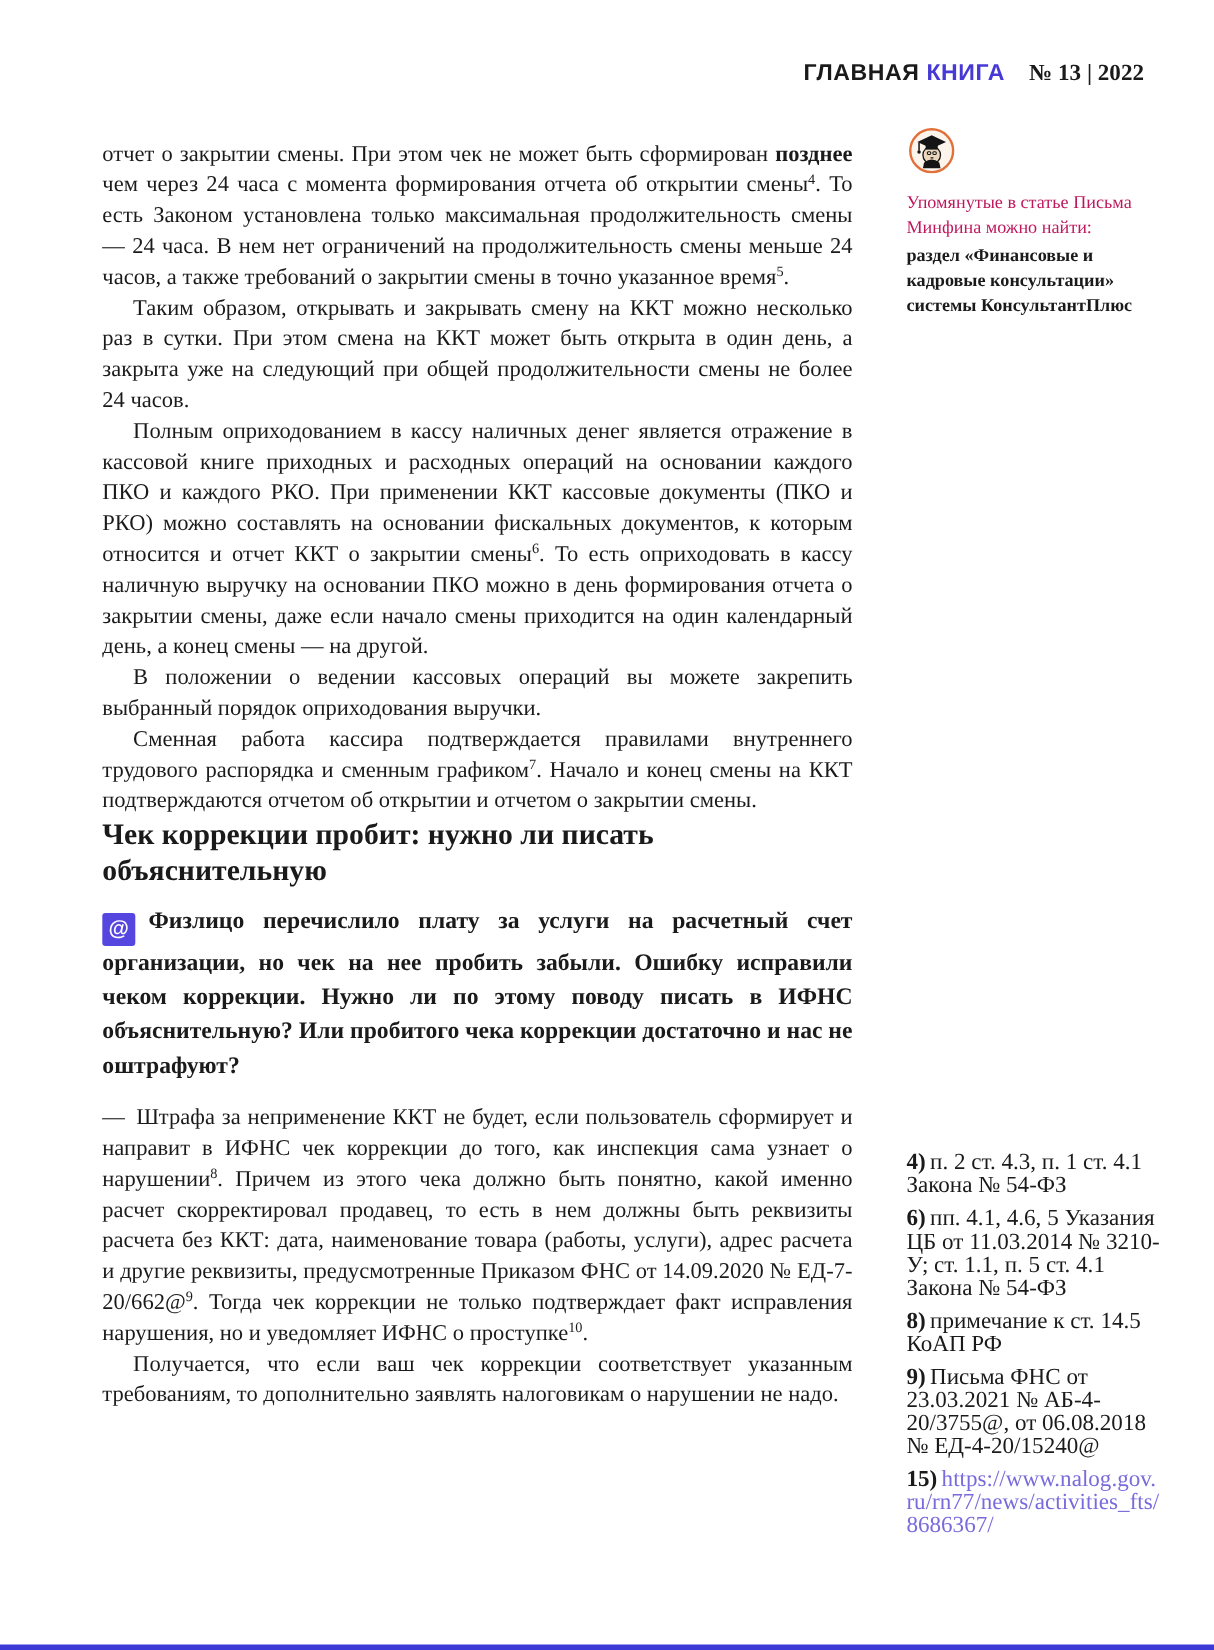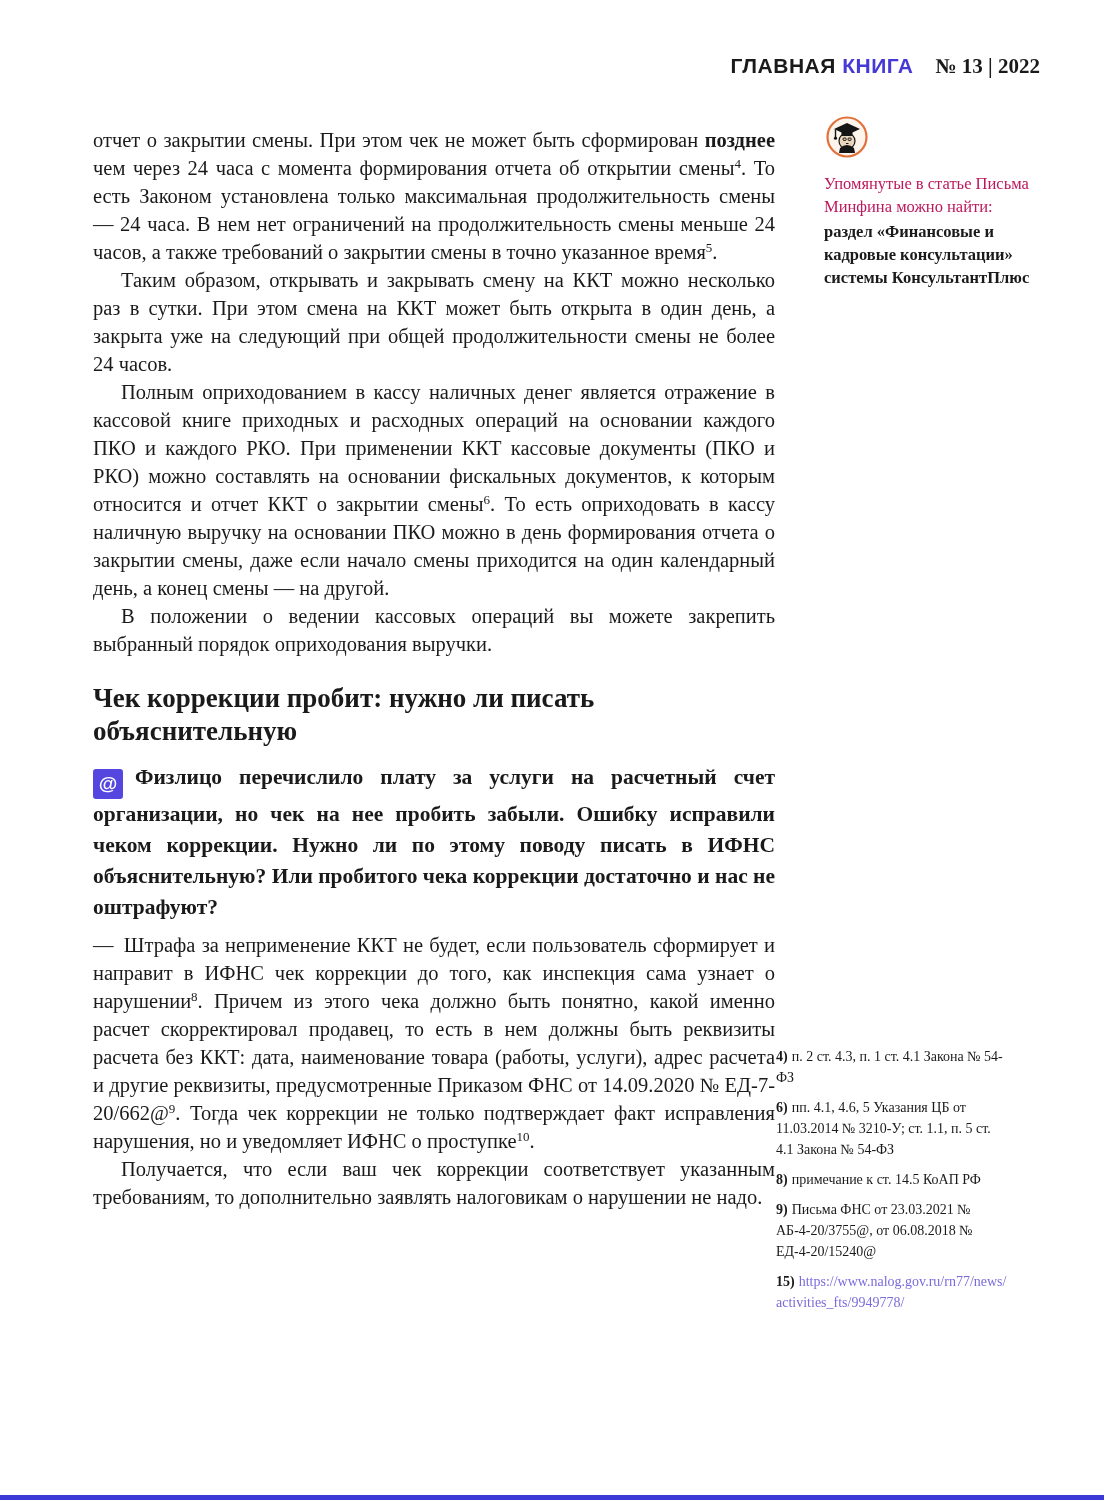--- a/index.html
+++ b/index.html
@@ -29,50 +29,50 @@
   .body-p {
     font-size: 20.5px; line-height: 28px;
     text-align: justify;
   }
   .body-p.indent { text-indent: 28px; }
   .body-p sup { font-size: 13px; vertical-align: 7px; line-height: 0; }
   .body-p b, .body-p .b { font-weight: bold; }
 
   .section-heading {
     font-size: 27px; line-height: 33px; font-weight: bold;
-    margin-top: 24px; margin-bottom: 14px;
+    margin-bottom: 14px;
     text-align: left;
   }
   .question {
     font-weight: bold;
     font-size: 21.5px; line-height: 31px;
     text-align: justify;
-    margin-bottom: 8px;
+    margin-bottom: 18px;
   }
   .at-icon {
     display: inline-block; width: 30px; height: 30px;
     background: #5546E0; color: #ffffff;
     border-radius: 3px; text-align: center; line-height: 30px;
     font-family: "Liberation Sans", sans-serif; font-size: 19px; font-weight: bold;
     margin-right: 12px; vertical-align: -6px;
   }
 
   
   .sidebar-note {
     position: absolute; left: 824px; top: 116px; width: 222px;
     font-size: 16.5px; line-height: 23px;
   }
   .prof-icon { display: block; margin: 0 0 14px 2px; }
   .note-regular { color: #be185d; }
   .note-bold { font-weight: bold; margin-top: 2px; }
 
   
   .footnotes {
-    position: absolute; left: 776px; top: 1046px; width: 232px;
-    font-size: 14px; line-height: 21px;
+    position: absolute; left: 824px; top: 1046px; width: 232px;
+    font-size: 21px; line-height: 21px;
   }
   .footnote { margin-bottom: 9px; text-align: left; }
   .footnote .fn-num { font-weight: bold; margin-right: 4px; }
   .fn-link { color: #7A6BDC; text-decoration: none; word-break: break-all; }
 
   .page-number {
     position: absolute; top: 1508px; right: 58px;
     font-size: 24px; color: #222222;
   }
   .bottom-rule {
@@ -88,20 +88,21 @@
   <div class="header">
     <span class="brand"><span>ГЛАВНАЯ </span><span class="brand-blue">КНИГА</span></span><span class="issue">№ 13 | 2022</span>
   </div>
 
   <div class="main-col">
     <div>
         <p class="body-p"><span>отчет о закрытии смены. При этом чек не может быть сформирован </span><span class="b">позднее</span><span> чем через 24 часа с момента формирования отчета об открытии смены</span><sup>4</sup><span>. То есть Законом установлена только максимальная продолжительность смены — 24 часа. В нем нет ограничений на продолжительность смены меньше 24 часов, а также требований о закрытии смены в точно указанное время</span><sup>5</sup><span>.</span></p>
         <p class="body-p indent"><span>Таким образом, открывать и закрывать смену на ККТ можно несколько раз в сутки. При этом смена на ККТ может быть открыта в один день, а закрыта уже на следующий при общей продолжительности смены не более 24 часов.</span></p>
         <p class="body-p indent"><span>Полным оприходованием в кассу наличных денег является отражение в кассовой книге приходных и расходных операций на основании каждого ПКО и каждого РКО. При применении ККТ кассовые документы (ПКО и РКО) можно составлять на основании фискальных документов, к которым относится и отчет ККТ о закрытии смены</span><sup>6</sup><span>. То есть оприходовать в кассу наличную выручку на основании ПКО можно в день формирования отчета о закрытии смены, даже если начало смены приходится на один календарный день, а конец смены — на другой.</span></p>
         <p class="body-p indent"><span>В положении о ведении кассовых операций вы можете закрепить выбранный порядок оприходования выручки.</span></p>
+        <p class="body-p indent"><span>Сменная работа кассира подтверждается правилами внутреннего трудового распорядка и сменным графиком</span><sup>7</sup><span>. Начало и конец смены на ККТ подтверждаются отчетом об открытии и отчетом о закрытии смены.</span></p>
       </div>
 
     <h2 class="section-heading">Чек коррекции пробит: нужно ли писать объяснительную</h2>
 
     <div class="question">
       <span class="at-icon">@</span><span><span>Физлицо перечислило плату за услуги на расчетный счет организации, но чек на нее пробить забыли. Ошибку исправили чеком коррекции. Нужно ли по этому поводу писать в ИФНС объяснительную? Или пробитого чека коррекции достаточно и нас не оштрафуют?</span></span>
     </div>
 
     <div>
         <p class="body-p"><span>— Штрафа за неприменение ККТ не будет, если пользователь сформирует и направит в ИФНС чек коррекции до того, как инспекция сама узнает о нарушении</span><sup>8</sup><span>. Причем из этого чека должно быть понятно, какой именно расчет скорректировал продавец, то есть в нем должны быть реквизиты расчета без ККТ: дата, наименование товара (работы, услуги), адрес расчета и другие реквизиты, предусмотренные Приказом ФНС от 14.09.2020 № ЕД-7-20/662@</span><sup>9</sup><span>. Тогда чек коррекции не только подтверждает факт исправления нарушения, но и уведомляет ИФНС о проступке</span><sup>10</sup><span>.</span></p>
@@ -124,19 +125,19 @@
     </svg>
     <div class="note-regular">Упомянутые в статье Письма Минфина можно найти:</div>
     <div class="note-bold">раздел «Финансовые и кадровые консультации» системы КонсультантПлюс</div>
   </div>
 
   <div class="footnotes">
       <div class="footnote"><span class="fn-num">4)</span><span>п. 2 ст. 4.3, п. 1 ст. 4.1 Закона № 54-ФЗ</span></div>
       <div class="footnote"><span class="fn-num">6)</span><span>пп. 4.1, 4.6, 5 Указания ЦБ от 11.03.2014 № 3210-У; ст. 1.1, п. 5 ст. 4.1 Закона № 54-ФЗ</span></div>
       <div class="footnote"><span class="fn-num">8)</span><span>примечание к ст. 14.5 КоАП РФ</span></div>
       <div class="footnote"><span class="fn-num">9)</span><span>Письма ФНС от 23.03.2021 № АБ-4-20/3755@, от 06.08.2018 № ЕД-4-20/15240@</span></div>
-      <div class="footnote"><span class="fn-num">15)</span><a class="fn-link" href="#">https://www.nalog.gov.ru/rn77/news/activities_fts/9949778/</a></div>
+      <div class="footnote"><span class="fn-num">15)</span><a class="fn-link" href="#">https://www.nalog.gov.ru/rn77/news/activities_fts/8686367/</a></div>
     </div>
 
   <div class="page-number">67</div>
 
   <div class="bottom-rule"></div>
 </div>
 
 </body></html>

